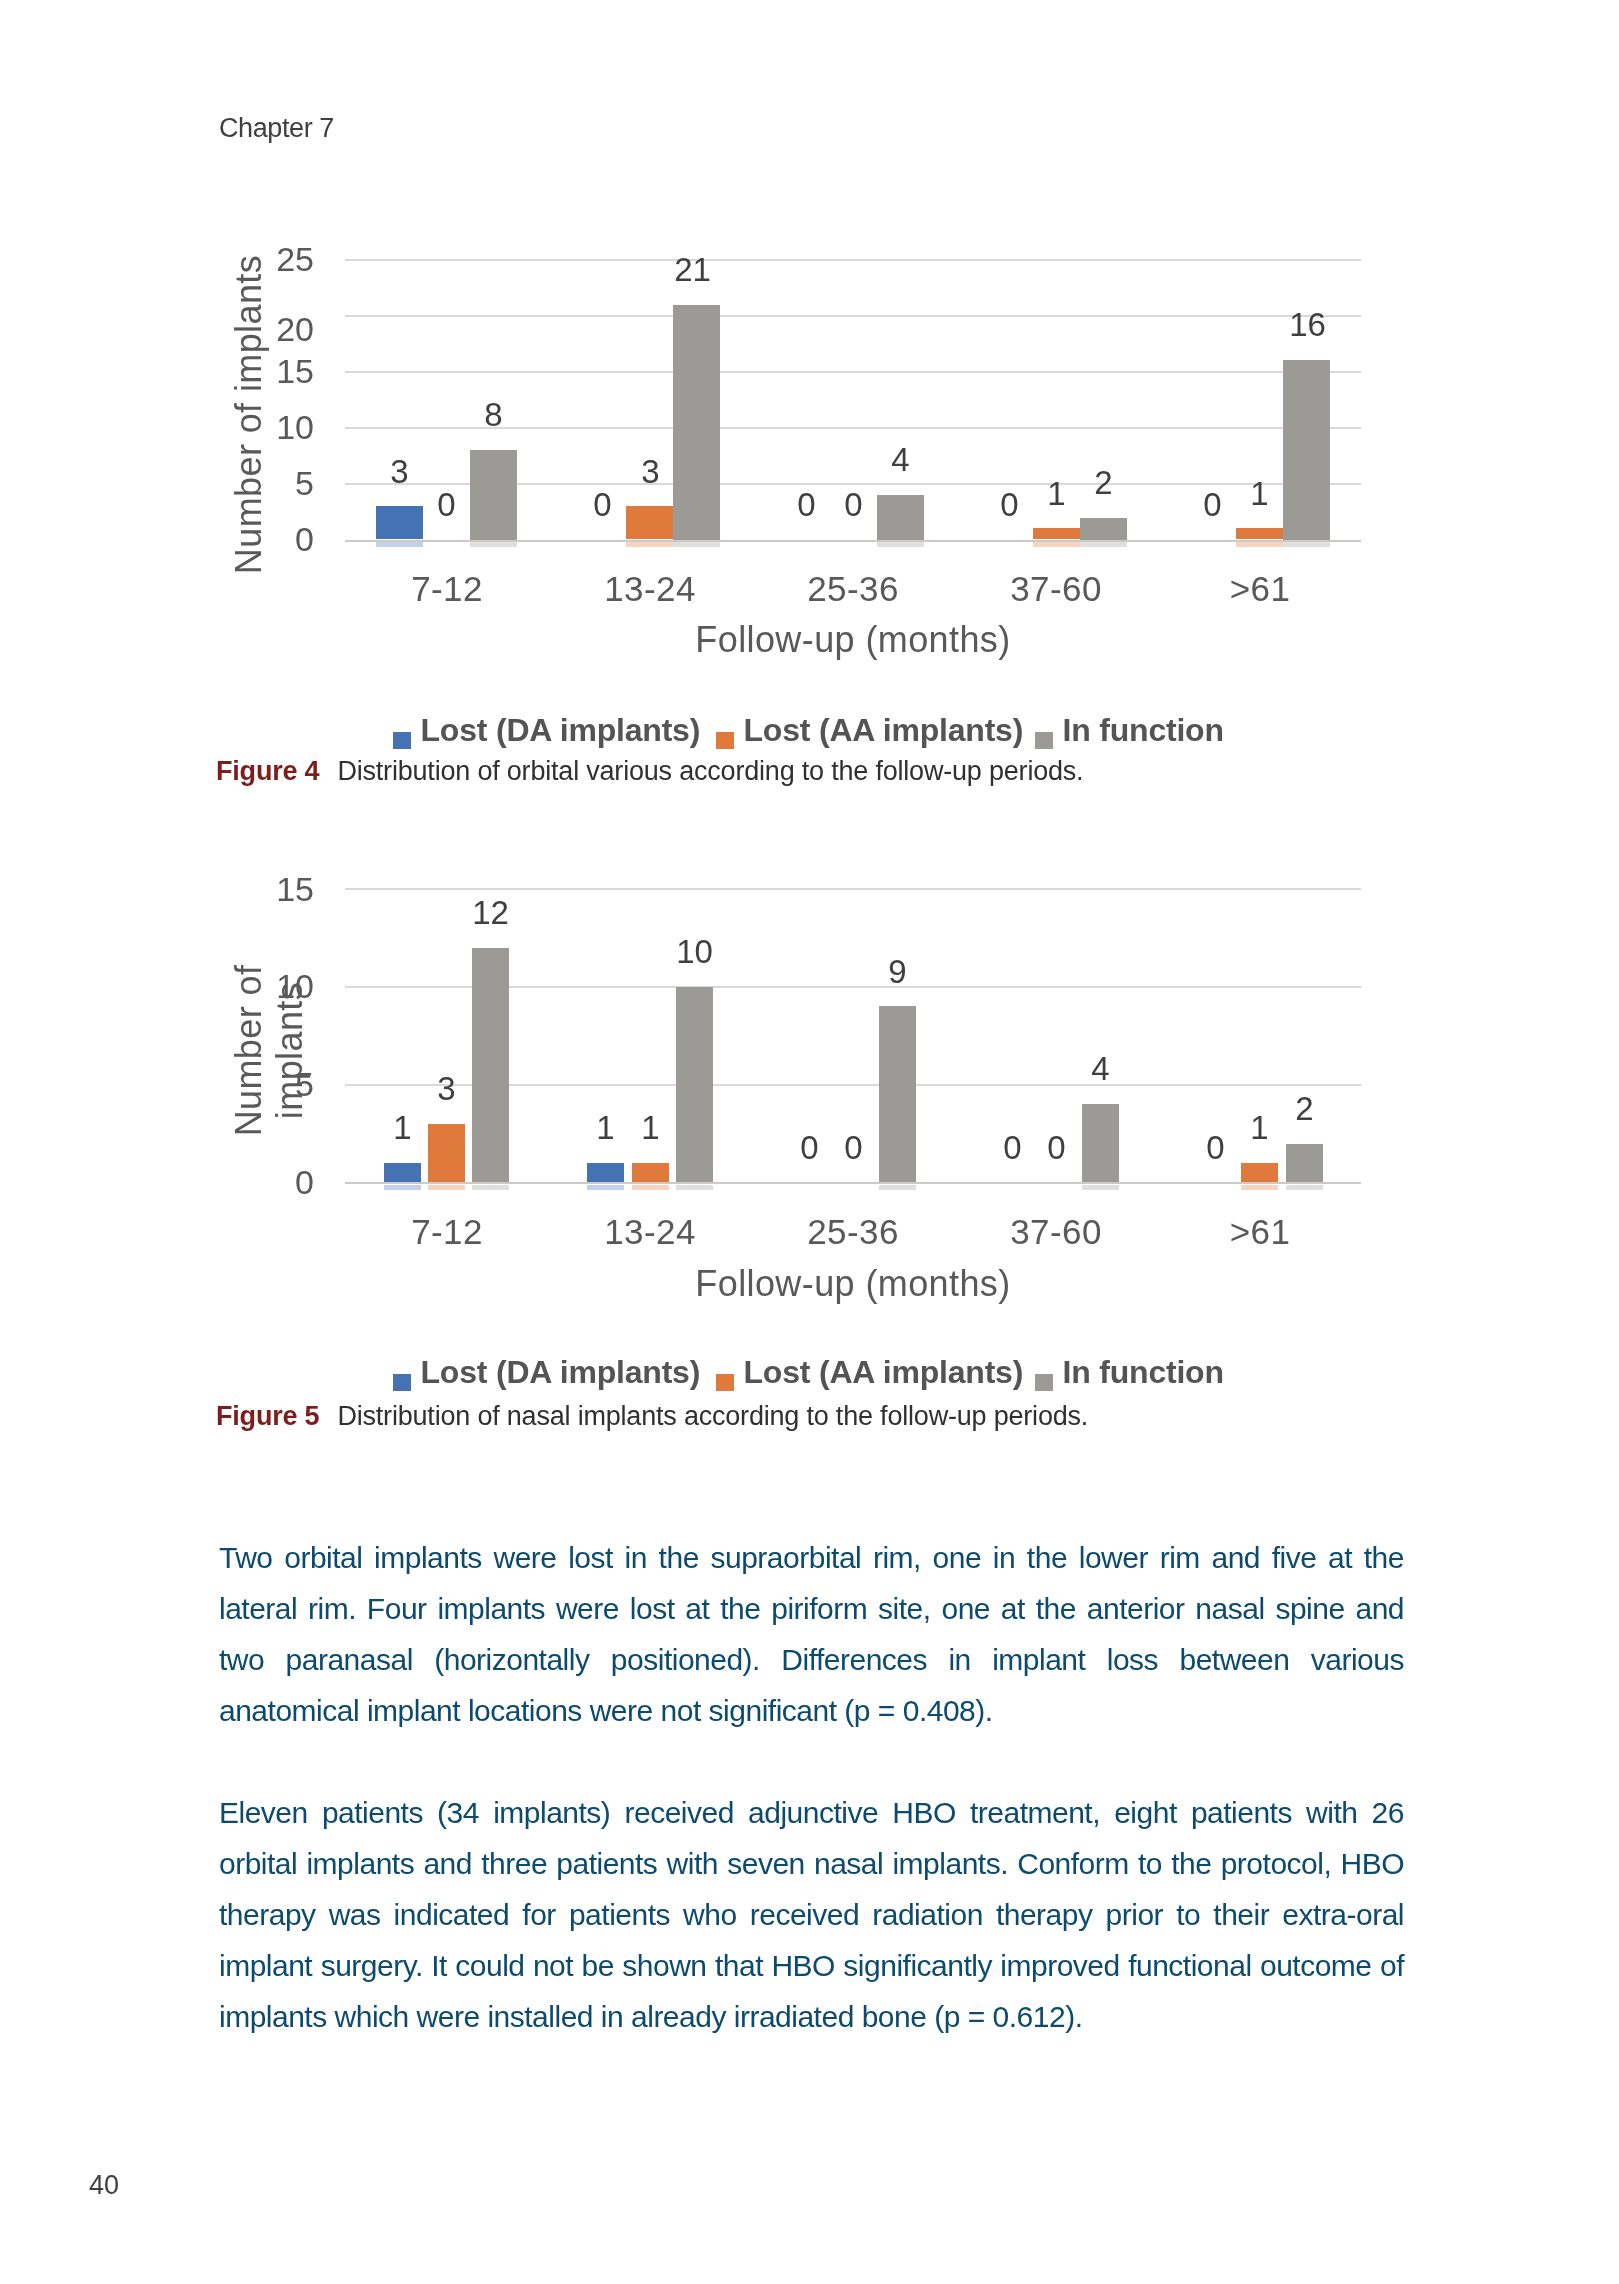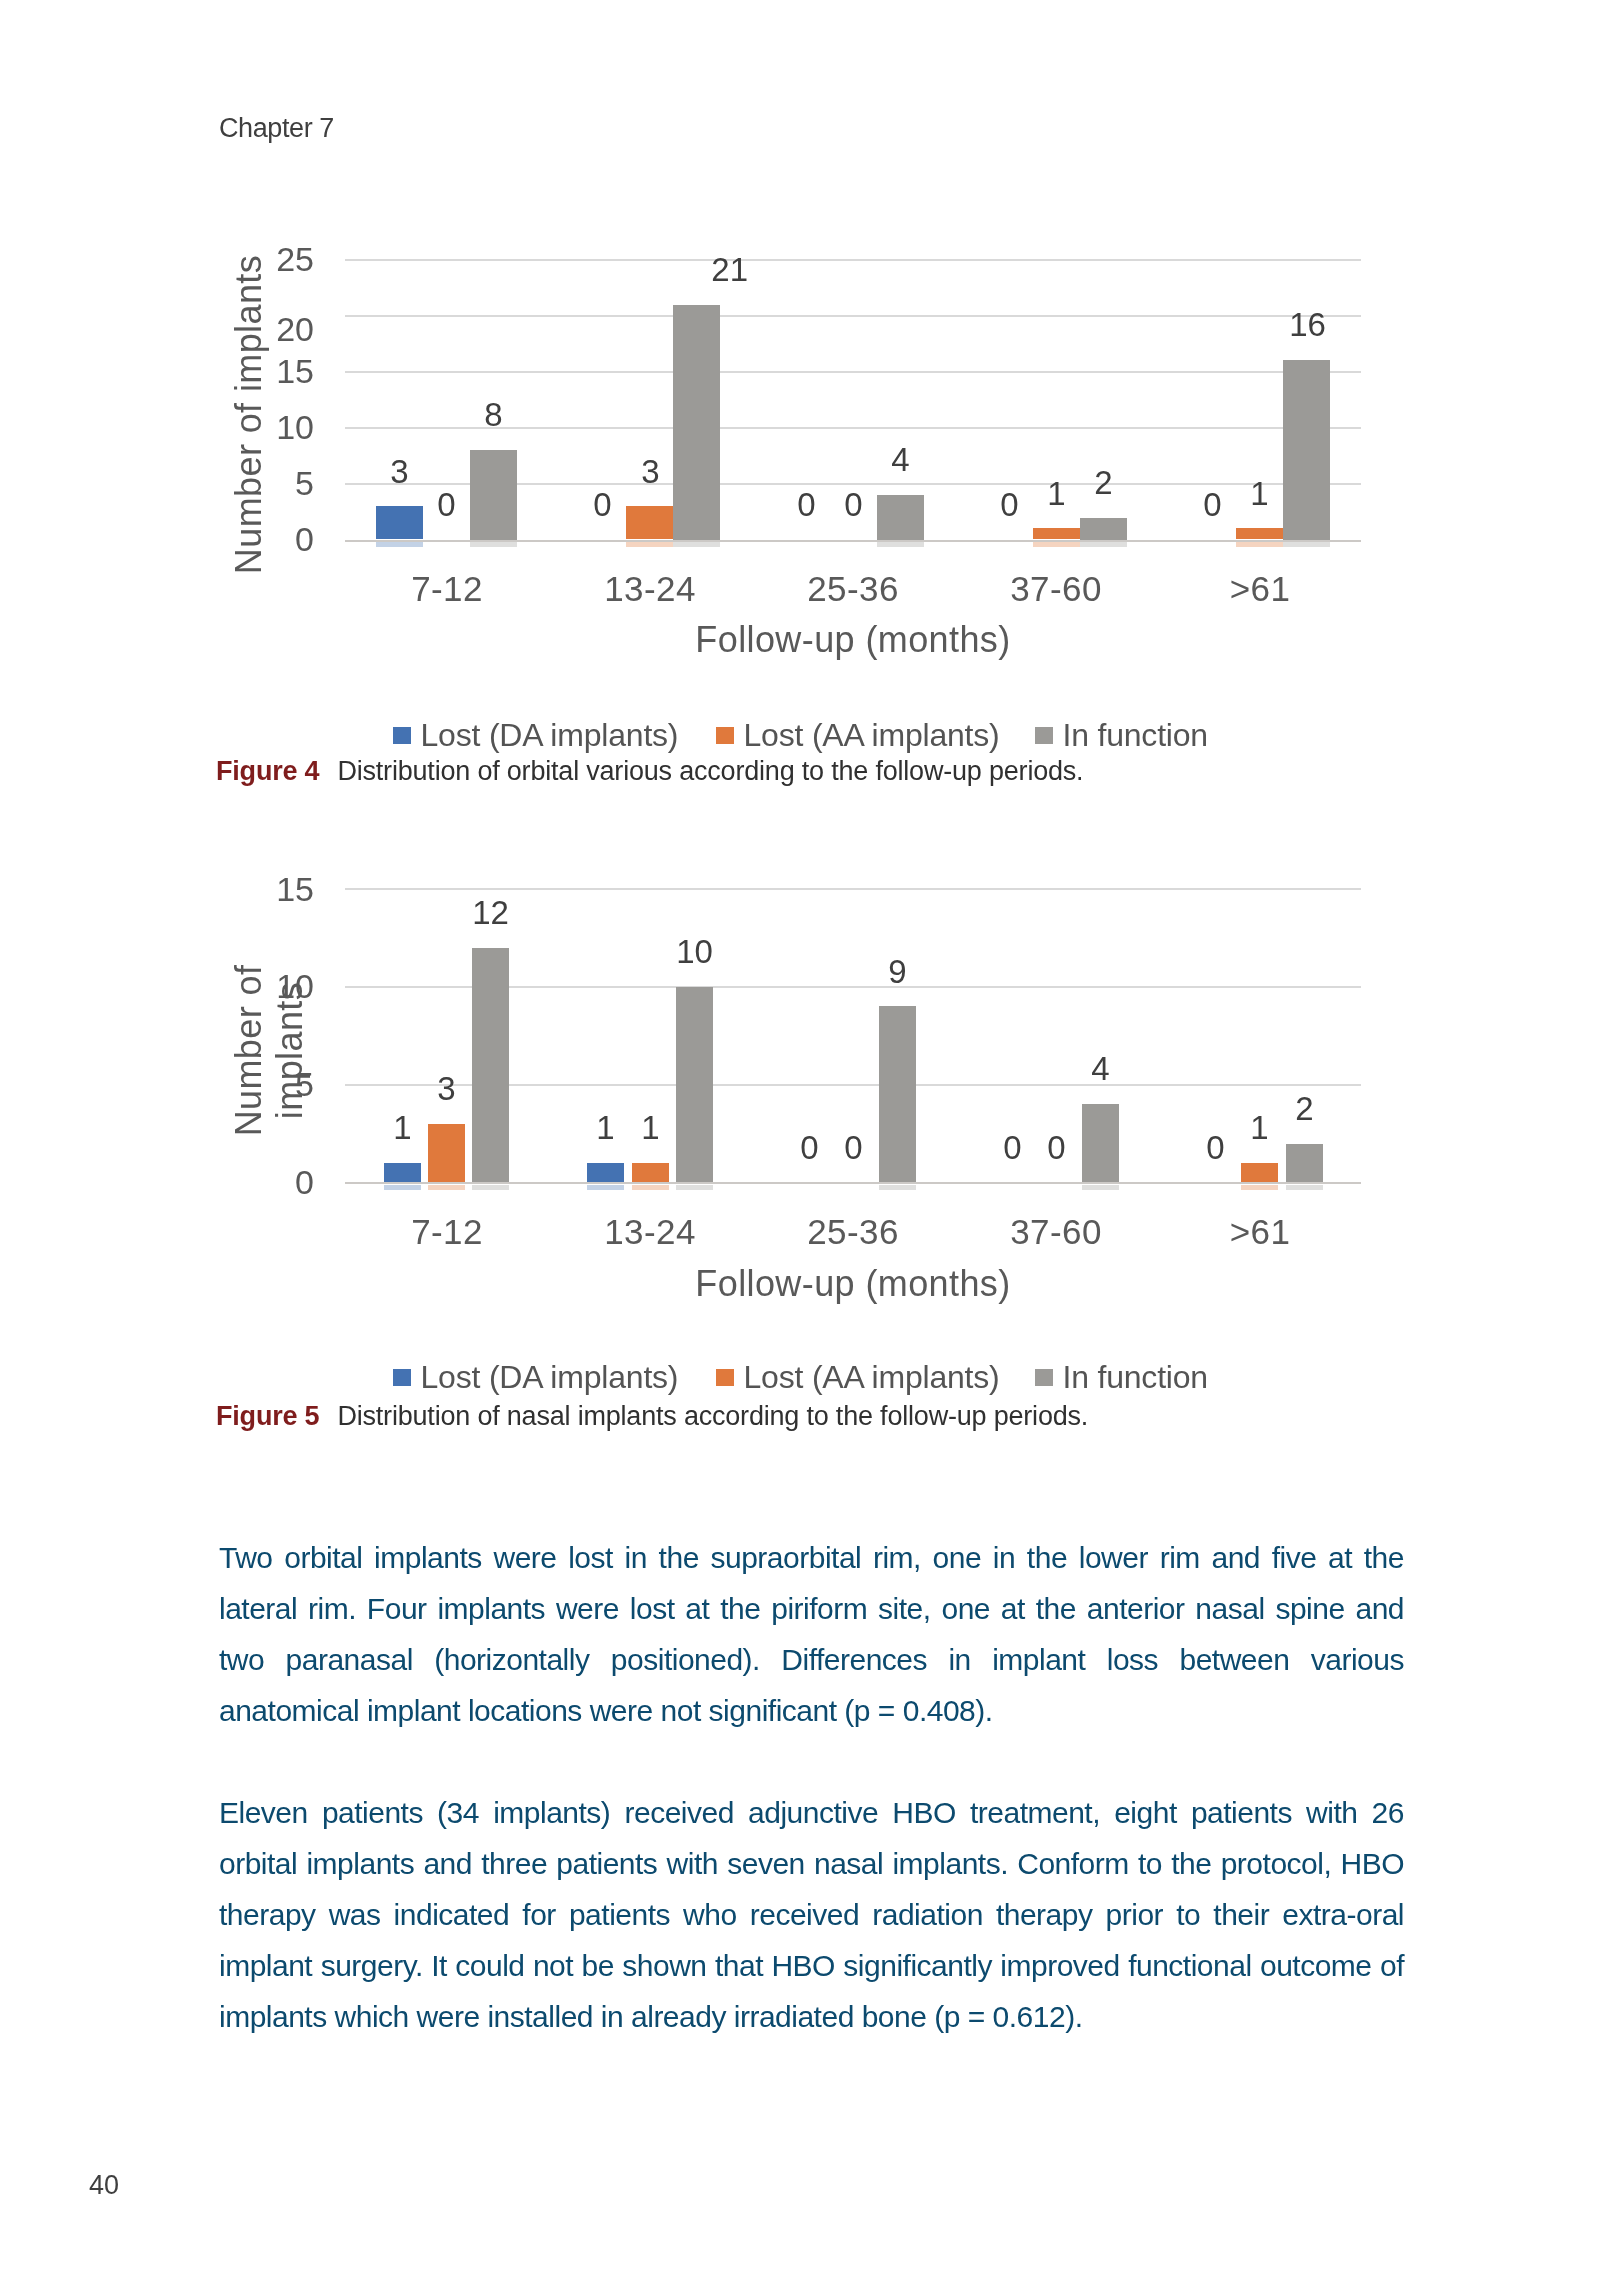--- a/index.html
+++ b/index.html
@@ -42,21 +42,21 @@
   .axis-title-x.chart1{top:618px;}
   .axis-title-x.chart2{top:1262px;}
   .axis-title-y{
     position:absolute;height:41px;line-height:41px;text-align:center;
     font-size:36px;color:#595959;letter-spacing:0.4px;
     transform:rotate(-90deg);
   }
   .axis-title-y.chart1{width:327px;left:85px;top:394px;}
   .axis-title-y.chart2{width:305px;left:96px;top:1030px;}
   .legend-item{
-    position:absolute;display:flex;align-items:center;height:27px;z-index:5;
+    position:absolute;display:flex;align-items:flex-end;height:27px;z-index:5;font-weight:bold;
   }
   .legend-swatch{width:17.5px;height:17.5px;margin-right:10px;flex:0 0 auto;}
   .legend-label{font-size:32px;color:#545454;white-space:nowrap;letter-spacing:-0.2px;}
   .figure-caption{
     position:absolute;left:216px;width:1188px;
     font-size:27px;color:#303030;letter-spacing:-0.2px;
   }
   .figure-caption .fig-label{font-weight:700;color:#7f1d1d;margin-right:18px;}
   .figure-caption.fig4{top:756px;}
   .figure-caption.fig5{top:1401px;}
@@ -98,21 +98,21 @@
       <div class="bar" style="left: 470px; top: 450px; width: 47px; height: 90px; background: rgb(155, 154, 151);"></div>
       <div class="bar-reflection" style="left: 470px; top: 542px; width: 47px; height: 5.3px; background: rgb(155, 154, 151);"></div>
       <div class="bar-label" style="left: 459px; top: 398px;">8</div>
       <div class="xtick" style="left: 551px; top: 569px;">13-24</div>
       <div class="bar-label" style="left: 568px; top: 488px;">0</div>
       <div class="bar" style="left: 626px; top: 506px; width: 47px; height: 33px; background: rgb(224, 121, 60);"></div>
       <div class="bar-reflection" style="left: 626px; top: 542px; width: 47px; height: 5.3px; background: rgb(224, 121, 60);"></div>
       <div class="bar-label" style="left: 616px; top: 455px;">3</div>
       <div class="bar" style="left: 673px; top: 305px; width: 47px; height: 235px; background: rgb(155, 154, 151);"></div>
       <div class="bar-reflection" style="left: 673px; top: 542px; width: 47px; height: 5.3px; background: rgb(155, 154, 151);"></div>
-      <div class="bar-label" style="left: 679px; top: 253px; text-align: right;">21</div>
+      <div class="bar-label" style="left: 658px; top: 253px;">21</div>
       <div class="xtick" style="left: 754px; top: 569px;">25-36</div>
       <div class="bar-label" style="left: 772px; top: 488px;">0</div>
       <div class="bar-label" style="left: 819px; top: 488px;">0</div>
       <div class="bar" style="left: 877px; top: 495px; width: 47px; height: 45px; background: rgb(155, 154, 151);"></div>
       <div class="bar-reflection" style="left: 877px; top: 542px; width: 47px; height: 5.3px; background: rgb(155, 154, 151);"></div>
       <div class="bar-label" style="left: 866px; top: 443px;">4</div>
       <div class="xtick" style="left: 957px; top: 569px;">37-60</div>
       <div class="bar-label" style="left: 975px; top: 488px;">0</div>
       <div class="bar" style="left: 1033px; top: 528px; width: 47px; height: 11.4px; background: rgb(224, 121, 60);"></div>
       <div class="bar-reflection" style="left: 1033px; top: 542px; width: 47px; height: 5.3px; background: rgb(224, 121, 60);"></div>

